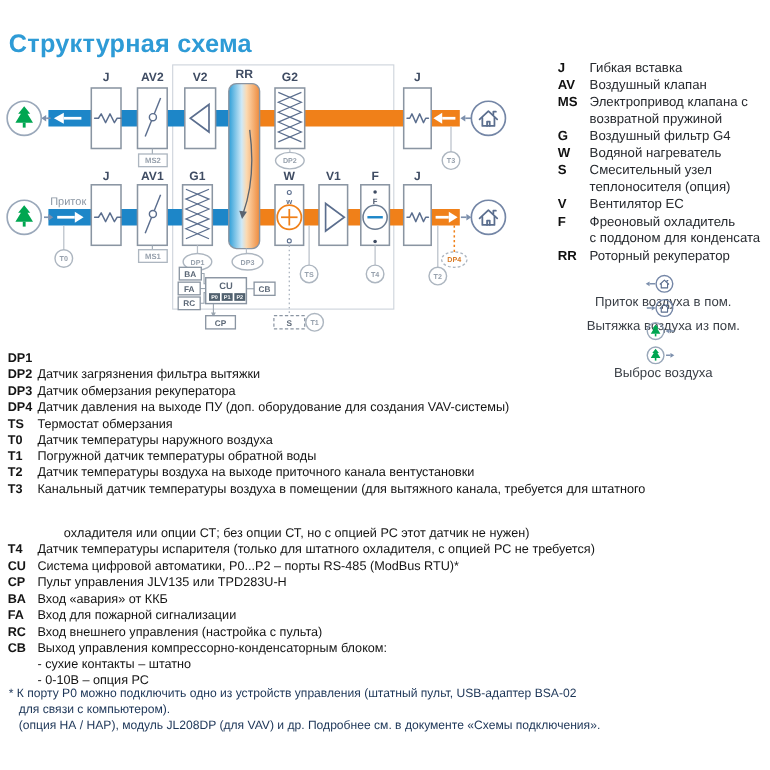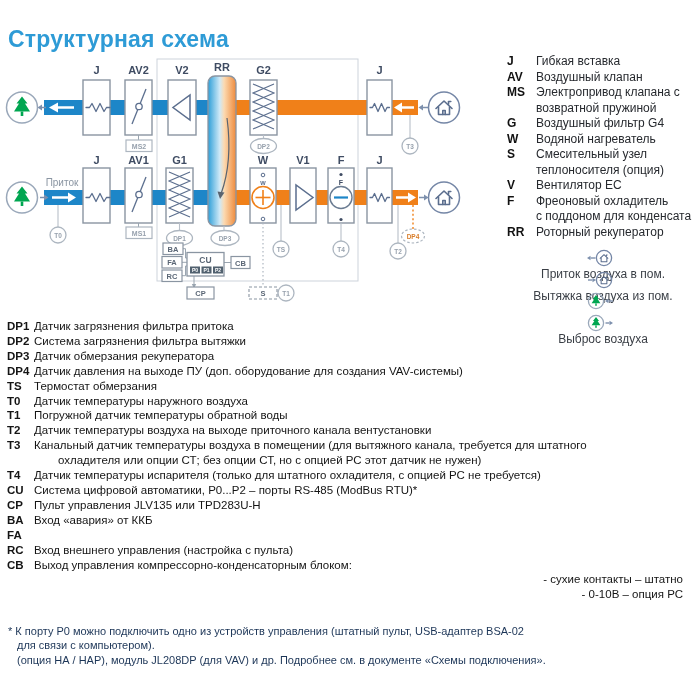--- a/index.html
+++ b/index.html
@@ -17,22 +17,22 @@
   .leg-row{display:grid;grid-template-columns:29px 1fr;line-height:15.5px;}
   .leg-key{font-weight:bold;color:#111;}
   .leg-text2{grid-column:2;}
   #flow-icons{margin-top:9px;}
   .flow-row{display:flex;align-items:center;height:21.6px;color:#3a3f46;flex-direction:column;}
   .flow-row svg{flex:0 0 auto;margin-right:5px;}
   
   #defs{position:absolute;left:7px;top:319px;width:676px;font-size:11.5px;line-height:14.9px;color:#141414;}
   .def-row{display:flex;}
   .def-key{width:27px;font-weight:bold;flex-shrink:0;}
-  .def-cont{padding-left:51px;}
-  .def-sub{padding-left:27px;text-align:right;}
+  .def-cont{padding-left:51px;margin-top:25px;}
+  .def-sub{padding-left:27px;}
   
   #footnotes{position:absolute;left:8px;top:624px;width:680px;font-size:11px;line-height:14.3px;color:#1c3557;}
   .fn-indent{padding-left:9px;}
 </style>
 </head>
 <body>
 
 <div class="title">Структурная схема</div>
 
 <svg id="diagram-svg" width="500" height="320" viewBox="0 0 500 320">
@@ -408,25 +408,24 @@
         <polygon points="23.5,6.8 23.5,11.2 27,9" fill="#7d90ad"></polygon>
       </svg>
       <span>Выброс воздуха</span>
     </div>
   </div>
 </div>
 
 <div id="defs">
   <div class="def-row">
       <span class="def-key">DP1</span>
-      <span>Датчик загрязнения фильтра притока</span>
     </div>
   <div class="def-row">
       <span class="def-key">DP2</span>
-      <span>Система загрязнения фильтра вытяжки</span>
+      <span>Датчик загрязнения фильтра вытяжки</span>
     </div>
   <div class="def-row">
       <span class="def-key">DP3</span>
       <span>Датчик обмерзания рекуператора</span>
     </div>
   <div class="def-row">
       <span class="def-key">DP4</span>
       <span>Датчик давления на выходе ПУ (доп. оборудование для создания VAV-системы)</span>
     </div>
   <div class="def-row">
@@ -461,20 +460,21 @@
   <div class="def-row">
       <span class="def-key">CP</span>
       <span>Пульт управления JLV135 или TPD283U-H</span>
     </div>
   <div class="def-row">
       <span class="def-key">BA</span>
       <span>Вход «авария» от ККБ</span>
     </div>
   <div class="def-row">
       <span class="def-key">FA</span>
+      <span>Вход для пожарной сигнализации</span>
     </div>
   <div class="def-row">
       <span class="def-key">RC</span>
       <span>Вход внешнего управления (настройка с пульта)</span>
     </div>
   <div class="def-row">
       <span class="def-key">CB</span>
       <span>Выход управления компрессорно-конденсаторным блоком:</span>
     </div>
   <div class="def-sub">- сухие контакты – штатно</div>

